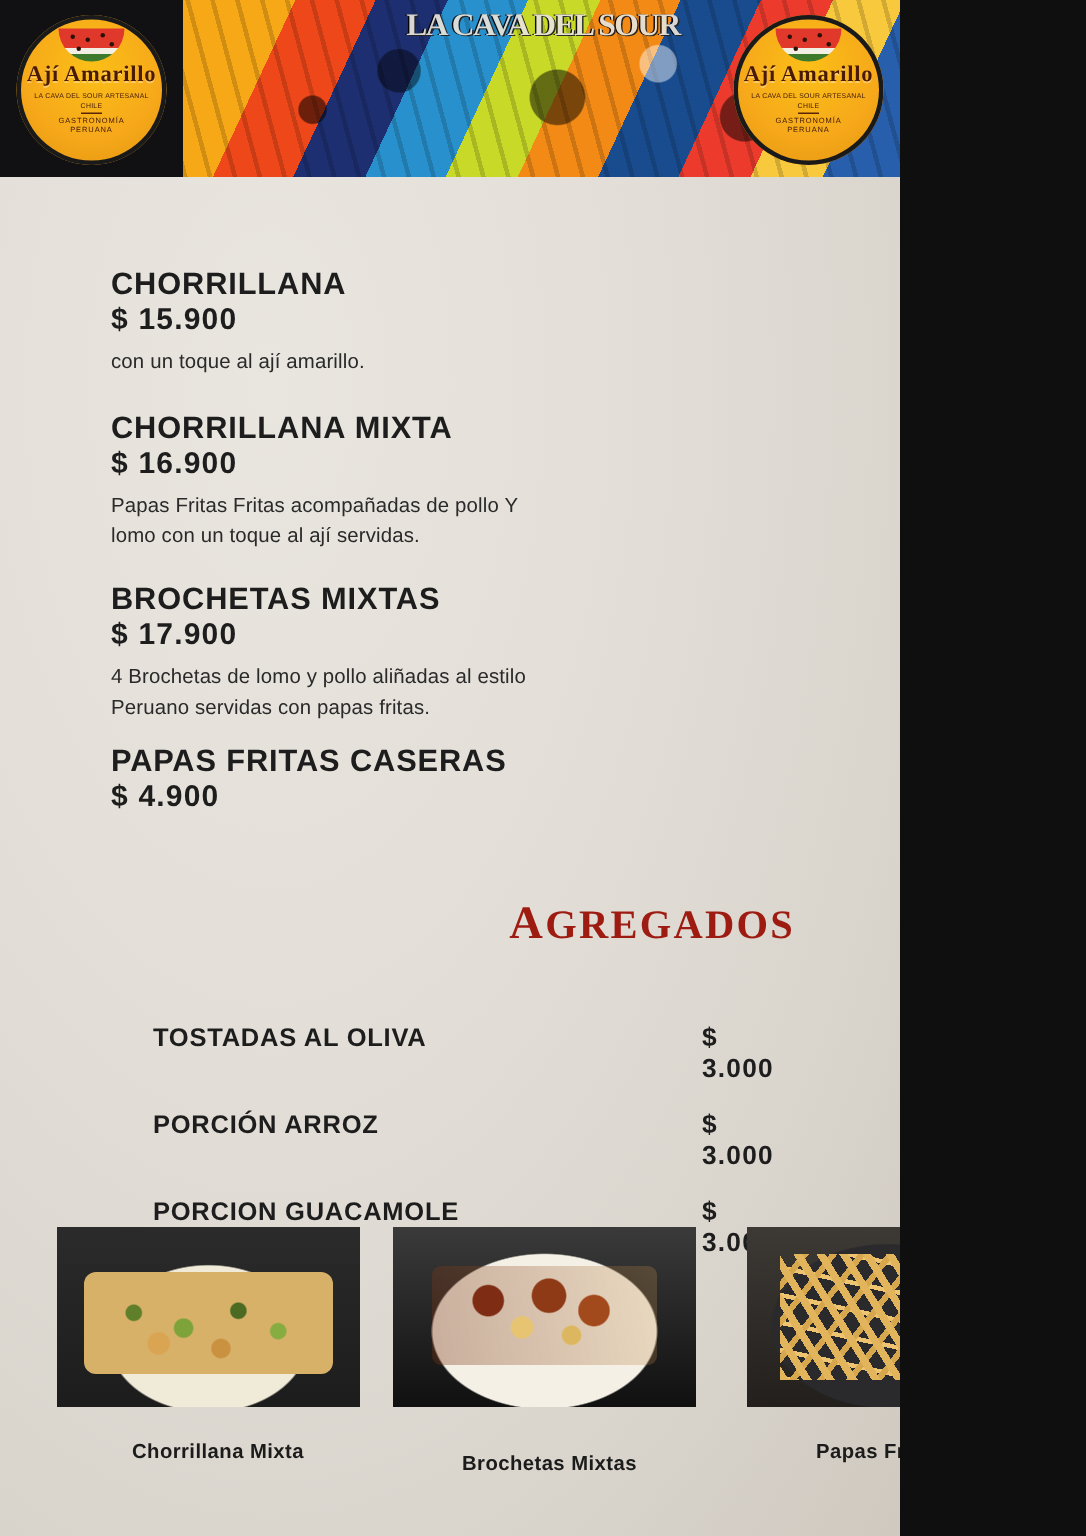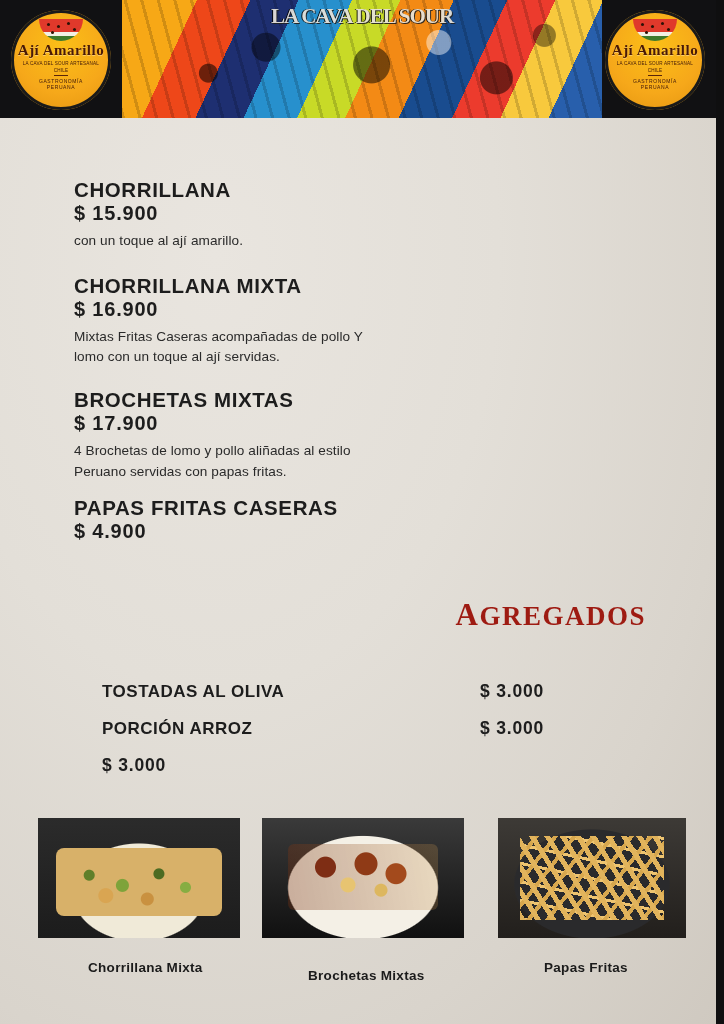--- a/index.html
+++ b/index.html
@@ -9,21 +9,21 @@
   body {
     width: 724px;
     height: 1024px;
     font-family: "Liberation Sans", sans-serif;
     background: #0f0f10;
     overflow: hidden;
   }
 
   .page {
     position: relative;
-    width: 716px;
+    width: 600px;
     height: 1024px;
     background:
       radial-gradient(ellipse at 30% 25%, #e9e5df 0%, #e3dfd8 40%, #d9d4cc 75%, #cfc9c0 100%);
     overflow: hidden;
   }
 
   
   .header {
     position: relative;
     height: 118px;
@@ -330,21 +330,21 @@
         <div>con un toque al ají amarillo.</div>
       </div>
     </div>
 
     <div class="item gap-b">
       <div class="item-row">
         <div class="item-name">CHORRILLANA MIXTA</div>
         <div class="item-price">$ 16.900</div>
       </div>
       <div class="item-desc">
-        <div>Mixtas Fritas Caseras acompañadas de pollo Y</div>
+        <div>Papas Fritas Fritas acompañadas de pollo Y</div>
         <div>lomo con un toque al ají servidas.</div>
       </div>
     </div>
 
     <div class="item gap-c">
       <div class="item-row">
         <div class="item-name">BROCHETAS MIXTAS</div>
         <div class="item-price">$ 17.900</div>
       </div>
       <div class="item-desc">
@@ -365,20 +365,21 @@
     <div class="addons">
       <div class="addon-row">
         <div class="addon-name">TOSTADAS AL OLIVA</div>
         <div class="addon-price">$ 3.000</div>
       </div>
       <div class="addon-row">
         <div class="addon-name">PORCIÓN ARROZ</div>
         <div class="addon-price">$ 3.000</div>
       </div>
       <div class="addon-row">
+        <div class="addon-name">PORCION GUACAMOLE</div>
         <div class="addon-price">$ 3.000</div>
       </div>
     </div>
   </div>
 
   <div class="photos">
     <div class="photo p1">
         <div class="plate"></div>
       </div>
     <div class="caption c1">Chorrillana Mixta</div>

